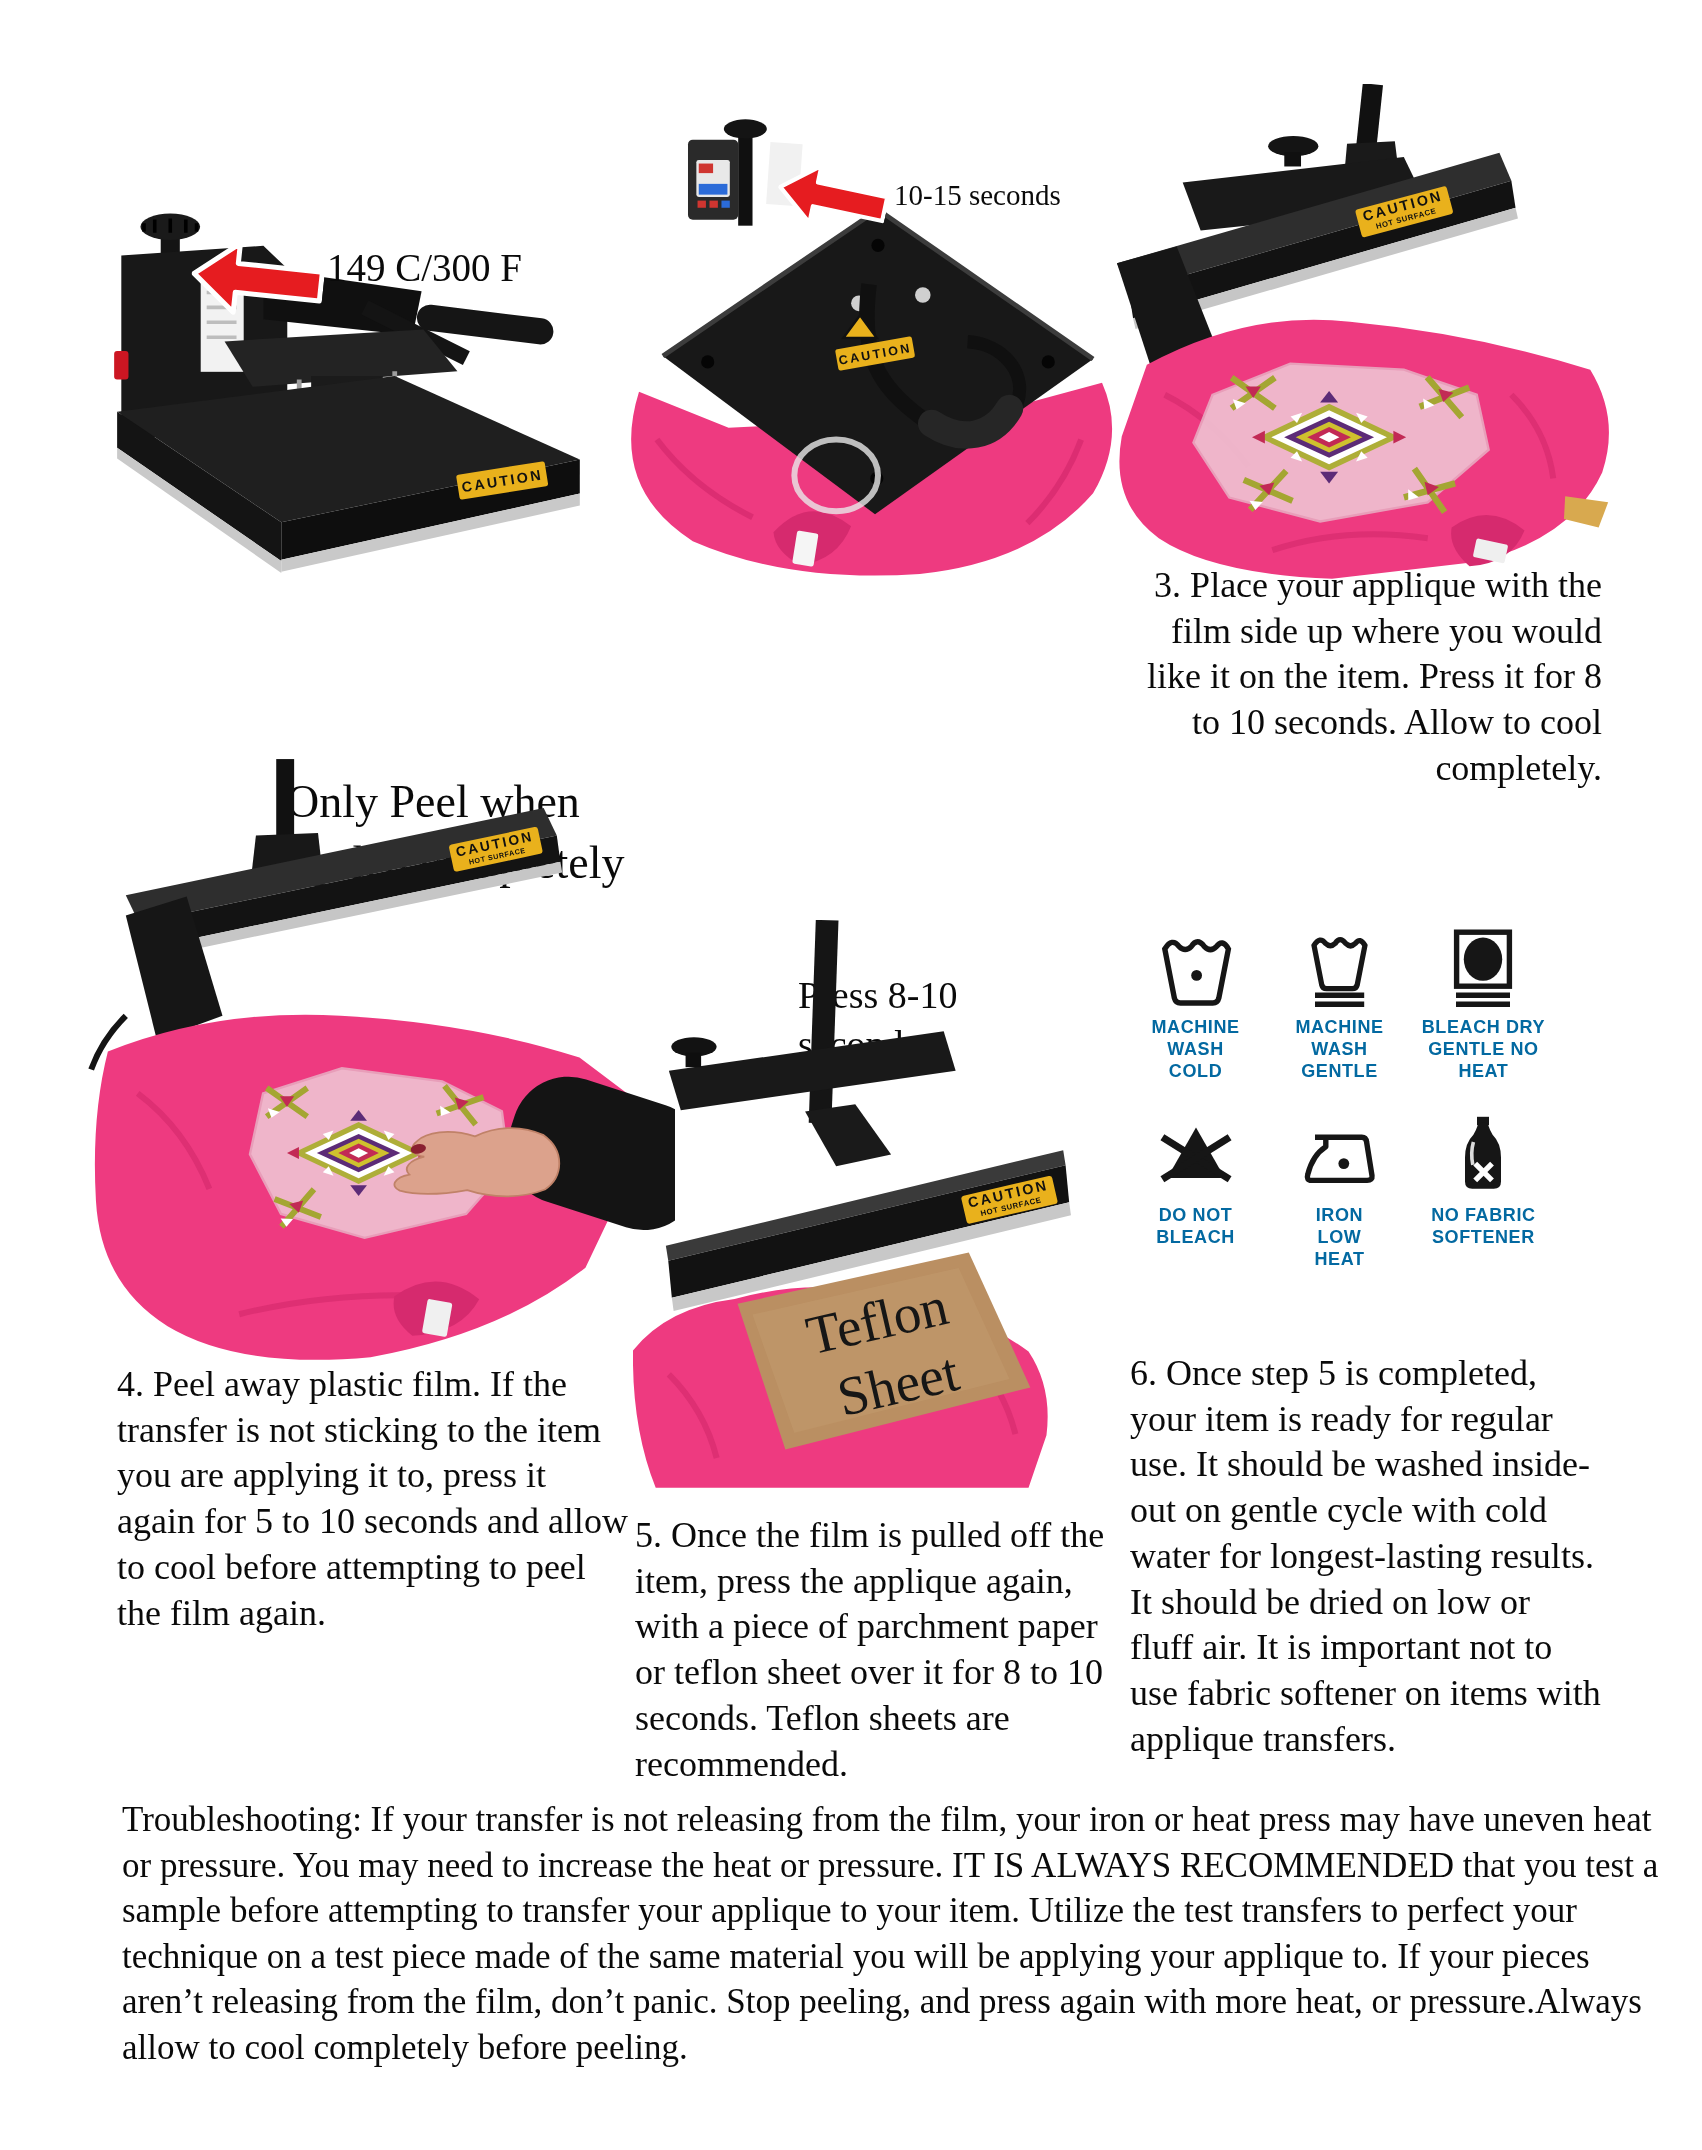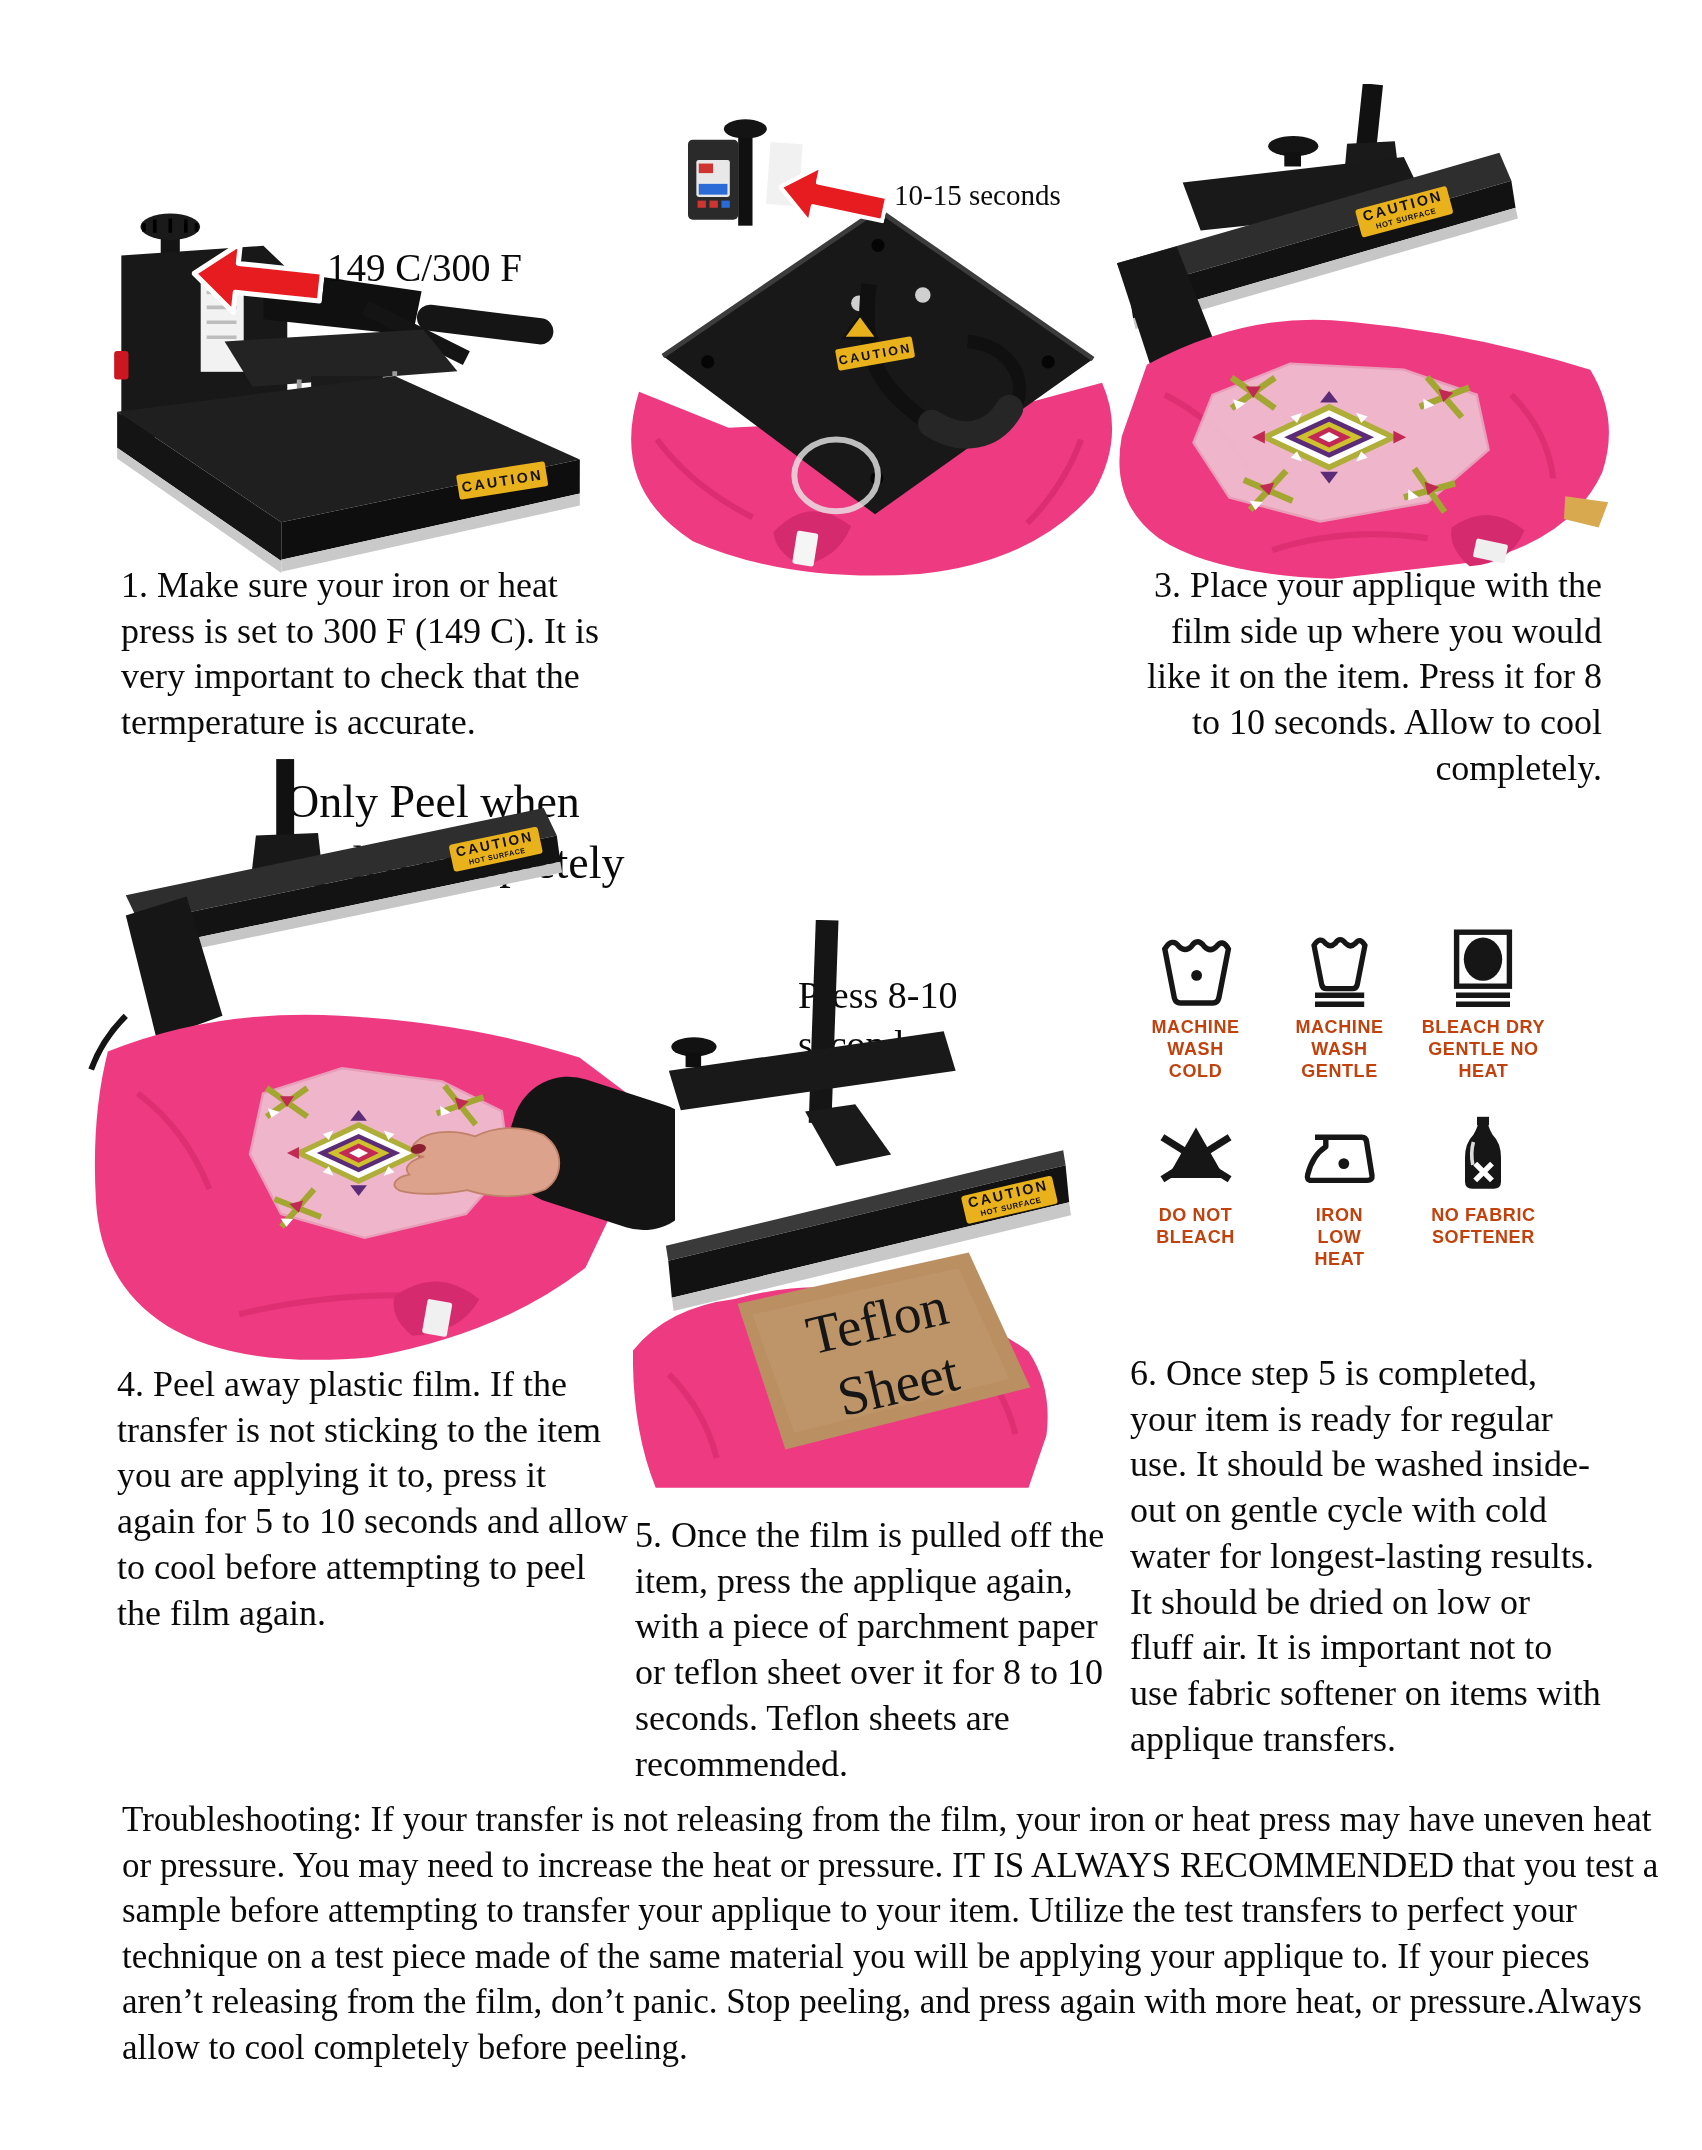--- a/index.html
+++ b/index.html
@@ -16,21 +16,21 @@
   #ann-temp{left:327px;top:245px;font-size:39px;}
   #ann-time1{left:894px;top:179px;font-size:29px;}
   #ann-peel{left:286px;top:772px;font-size:46px;line-height:1.32;}
   #ann-press2{left:798px;top:971px;width:227px;font-size:38px;line-height:1.3;}
   #troubleshooting{position:absolute;left:122px;top:1797px;width:1538px;font-size:35px;line-height:1.3;}
   .photo,.arrow{position:absolute;}
   .care{position:absolute;left:1126px;top:925px;width:427px;display:grid;
         grid-template-columns:repeat(3,1fr);row-gap:29px;column-gap:4.8px;justify-items:center;}
   .care-cell{display:flex;flex-direction:column;align-items:center;}
   .care-label{margin-top:8.4px;font-family:"Liberation Sans",sans-serif;font-weight:bold;
-        font-size:18px;line-height:1.22;text-align:center;letter-spacing:0.6px;white-space:pre-line;color:#c2410c;}
+        font-size:18px;line-height:1.22;text-align:center;letter-spacing:0.6px;white-space:pre-line;color:#0369a1;}
   .cicon{width:84px;height:84px;}
   svg text.caution-txt{font-family:"Liberation Sans",sans-serif;font-weight:bold;letter-spacing:4px;fill:#111;}
   svg text.caution-sub{font-family:"Liberation Sans",sans-serif;font-weight:bold;letter-spacing:1px;fill:#111;}
   svg text.teflon-txt{font-family:"Liberation Serif",serif;font-size:92px;fill:#161616;}
 </style>
 </head>
 <body>
 
 <div class="page">
 
@@ -182,21 +182,20 @@
     <g>
       <polygon points="200,520 330,468 520,478 642,520 662,612 560,700 380,732 228,692 168,600" fill="#f0c3d3" opacity="0.9" stroke="#e8a9c0" stroke-width="4"></polygon>
     </g>
     <use href="#medallion" x="265" y="505" width="260" height="172"></use>
     <use href="#motif" x="225" y="485" width="86" height="64"></use>
     <use href="#motif" x="545" y="492" width="86" height="64" transform="rotate(14 588 524)"></use>
     <use href="#motif" x="250" y="648" width="86" height="64" transform="rotate(-12 293 680)"></use>
     <use href="#motif" x="520" y="648" width="86" height="64" transform="rotate(20 563 680)"></use>
   </svg>
 
-  <div class="step" id="step-1">1. Make sure your iron or heat press is set to 300 F (149 C). It is very important to check that the termperature is accurate.</div>
   <div class="step" id="step-3">3. Place your applique with the film side up where you would like it on the item. Press it for 8 to 10 seconds. Allow to cool completely.</div>
 
   <div class="ann" id="ann-peel">Only Peel when
 cooled completely</div>
 
   <svg class="photo" style="left:84px;top:759px" width="591" height="621" viewBox="0 0 990 1040">
     <g>
       <rect x="322" y="0" width="30" height="150" fill="#111"></rect>
       <polygon points="288,128 392,124 402,212 278,215" fill="#181818"></polygon>
     </g>

